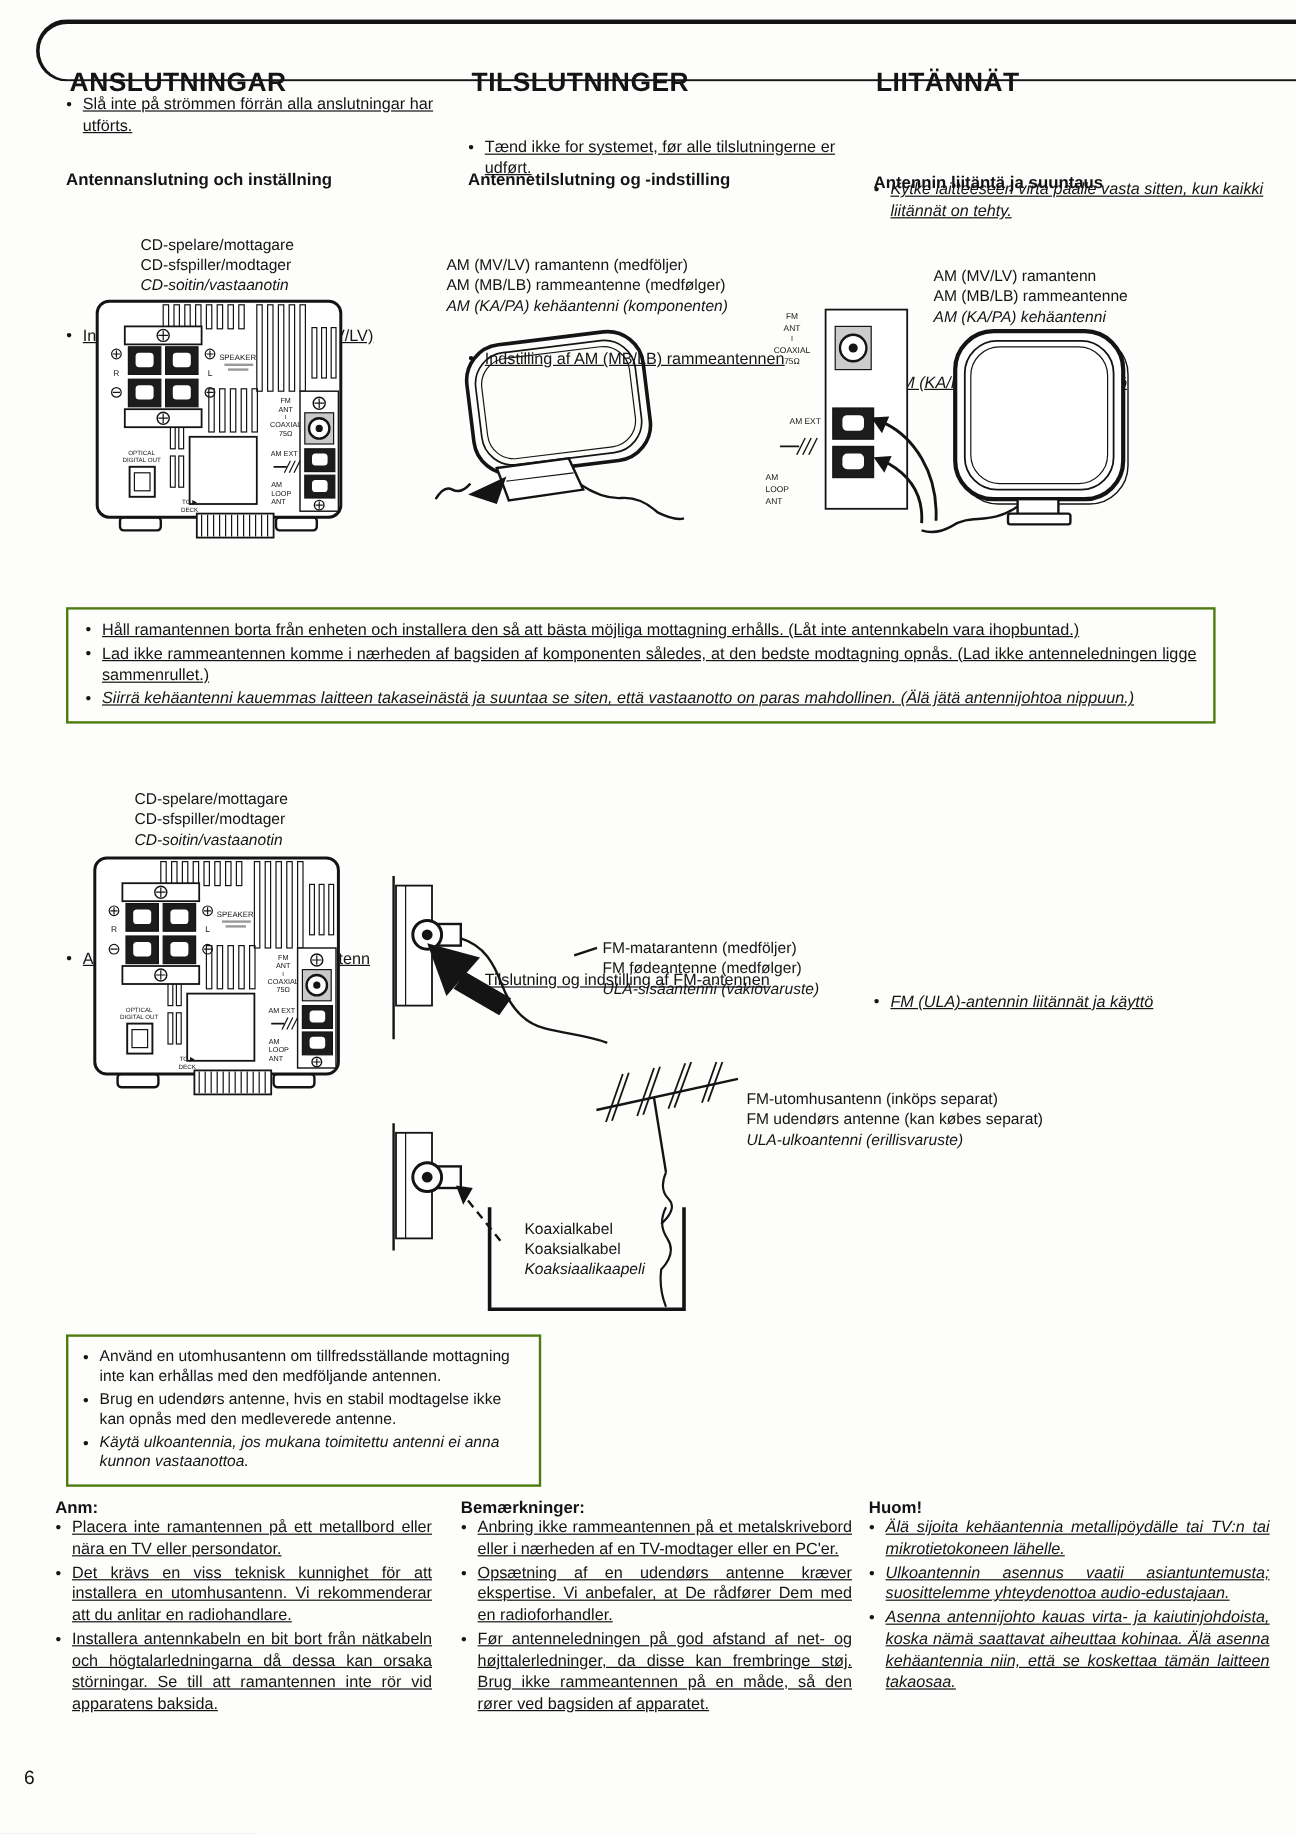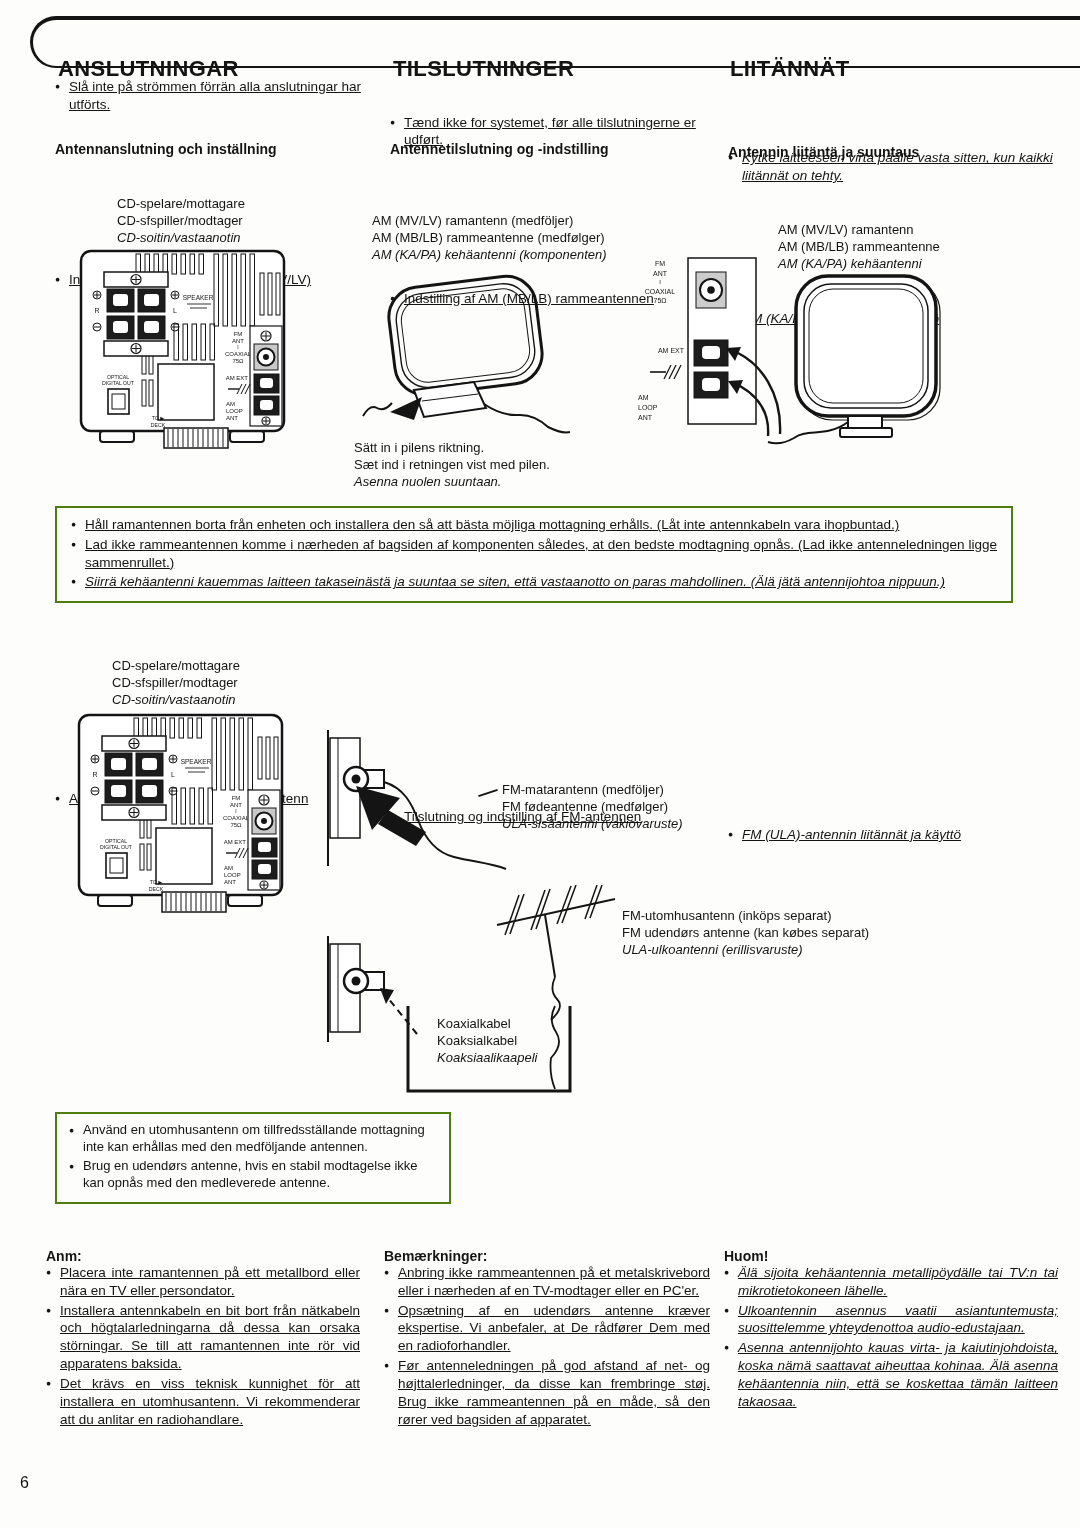--- a/index.html
+++ b/index.html
@@ -239,25 +239,20 @@
   <svg class="abs" style="left:756px;top:270px;" width="195" height="175" viewBox="0 0 195 175">
     <rect x="44" y="10" width="140" height="140" rx="32" class="ln" stroke-width="1.2"></rect>
     <rect x="40" y="6" width="140" height="140" rx="32" class="fillw" stroke-width="3.5"></rect>
     <rect x="48" y="14" width="124" height="124" rx="27" class="ln" stroke-width="1.5"></rect>
     <rect x="53" y="19" width="114" height="114" rx="24" class="ln" stroke-width="1"></rect>
     <rect x="92" y="146" width="34" height="13" class="fillw" stroke-width="2"></rect>
     <rect x="84" y="158" width="52" height="9" rx="2" class="fillw" stroke-width="2"></rect>
     <path d="M92,152 C70,168 52,158 38,168 q-14,8 -26,4" class="ln" stroke-width="2"></path>
   </svg>
 
-  <div class="abs small" style="left:354px;top:440px;">
-    <div>Sätt in i pilens riktning.</div>
-    <div>Sæt ind i retningen vist med pilen.</div>
-    <div class="it">Asenna nuolen suuntaan.</div>
-  </div>
 
   <div class="abs box" style="left:55px;top:506px;width:926px;padding:8px 14px;">
     <div class="txt bullet noteitem">Håll ramantennen borta från enheten och installera den så att bästa möjliga mottagning erhålls. (Låt inte antennkabeln vara ihopbuntad.)</div>
     <div class="txt bullet noteitem just">Lad ikke rammeantennen komme i nærheden af bagsiden af komponenten således, at den bedste modtagning opnås. (Lad ikke antenneledningen ligge sammenrullet.)</div>
     <div class="txt bullet noteitem it">Siirrä kehäantenni kauemmas laitteen takaseinästä ja suuntaa se siten, että vastaanotto on paras mahdollinen. (Älä jätä antennijohtoa nippuun.)</div>
   </div>
 
   <div class="abs txt bullet" style="left:55px;top:630px;width:320px;">Anslutning och inställning av FM-antenn</div>
   <div class="abs txt bullet" style="left:390px;top:630px;width:320px;">Tilslutning og indstilling af FM-antennen</div>
   <div class="abs txt bullet it" style="left:728px;top:630px;width:330px;">FM (ULA)-antennin liitännät ja käyttö</div>
@@ -443,27 +438,28 @@
   </svg>
   <div class="abs small" style="left:437px;top:1016px;">
     <div>Koaxialkabel</div>
     <div>Koaksialkabel</div>
     <div class="it">Koaksiaalikaapeli</div>
   </div>
 
   <div class="abs box" style="left:55px;top:1112px;width:368px;padding:8px 12px;">
     <div class="small bullet noteitem">Använd en utomhusantenn om tillfredsställande mottagning inte kan erhållas med den medföljande antennen.</div>
     <div class="small bullet noteitem">Brug en udendørs antenne, hvis en stabil modtagelse ikke kan opnås med den medleverede antenne.</div>
+    <div class="small bullet noteitem it">Käytä ulkoantennia, jos mukana toimitettu antenni ei anna kunnon vastaanottoa.</div>
   </div>
 
   <div class="abs" style="left:46px;top:1248px;width:314px;">
     <div class="notetitle">Anm:</div>
     <div class="txt bullet just noteitem">Placera inte ramantennen på ett metallbord eller nära en TV eller persondator.</div>
+    <div class="txt bullet just noteitem">Det krävs en viss teknisk kunnighet för att installera en utomhusantenn. Vi rekommenderar att du anlitar en radiohandlare.</div>
     <div class="txt bullet just noteitem">Installera antennkabeln en bit bort från nätkabeln och högtalarledningarna då dessa kan orsaka störningar. Se till att ramantennen inte rör vid apparatens baksida.</div>
-    <div class="txt bullet just noteitem">Det krävs en viss teknisk kunnighet för att installera en utomhusantenn. Vi rekommenderar att du anlitar en radiohandlare.</div>
   </div>
 
   <div class="abs" style="left:384px;top:1248px;width:326px;">
     <div class="notetitle">Bemærkninger:</div>
     <div class="txt bullet just noteitem">Anbring ikke rammeantennen på et metalskrivebord eller i nærheden af en TV-modtager eller en PC'er.</div>
     <div class="txt bullet just noteitem">Opsætning af en udendørs antenne kræver ekspertise. Vi anbefaler, at De rådfører Dem med en radioforhandler.</div>
     <div class="txt bullet just noteitem">Før antenneledningen på god afstand af net- og højttalerledninger, da disse kan frembringe støj. Brug ikke rammeantennen på en måde, så den rører ved bagsiden af apparatet.</div>
   </div>
 
   <div class="abs" style="left:724px;top:1248px;width:334px;">

